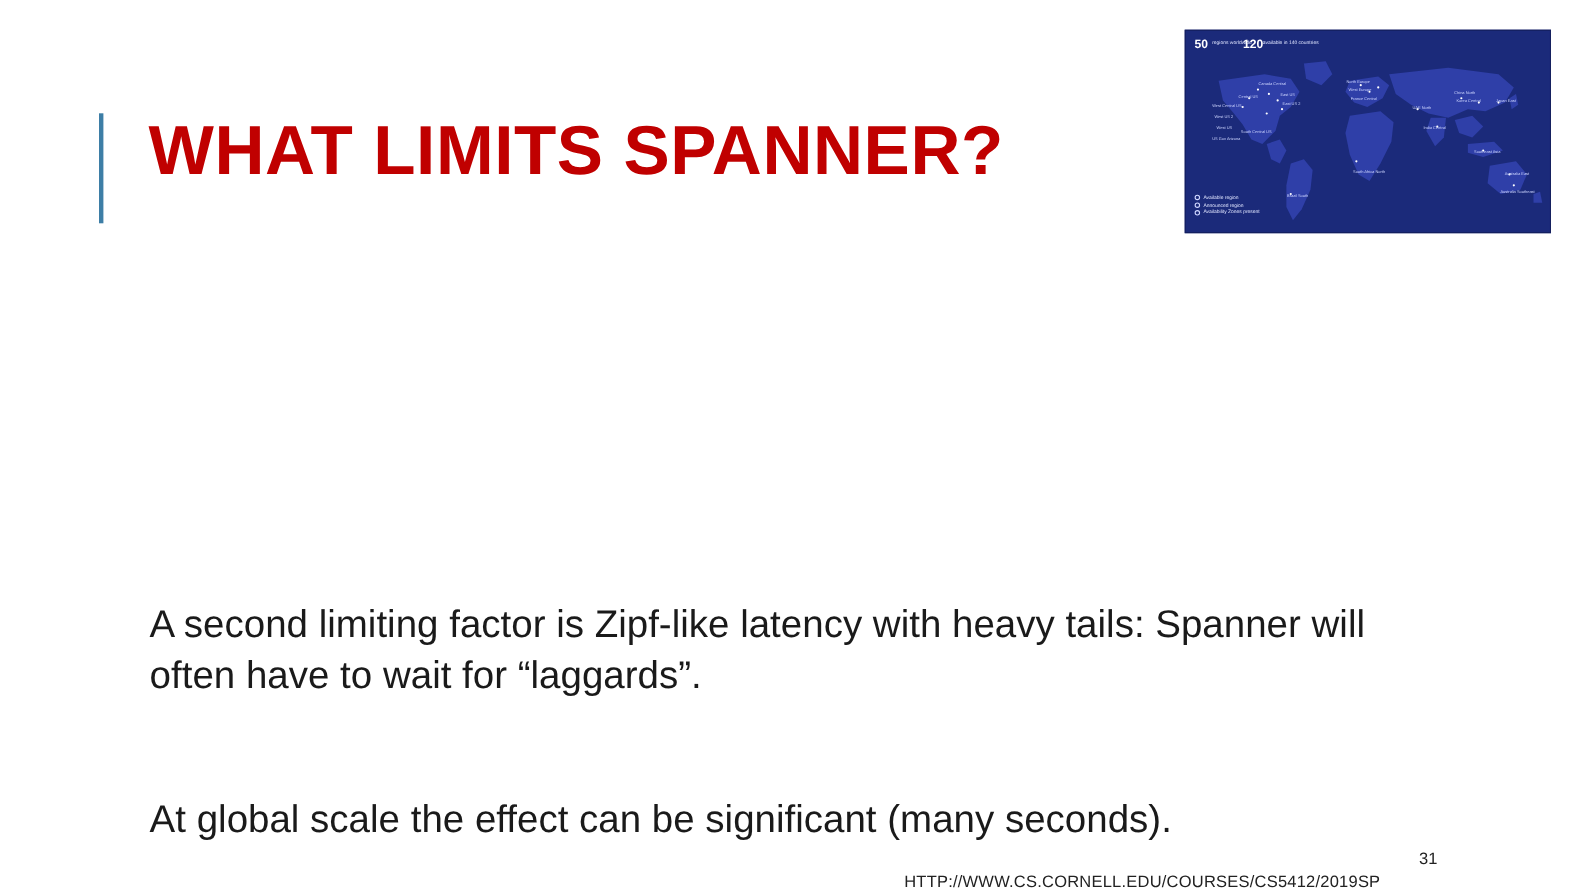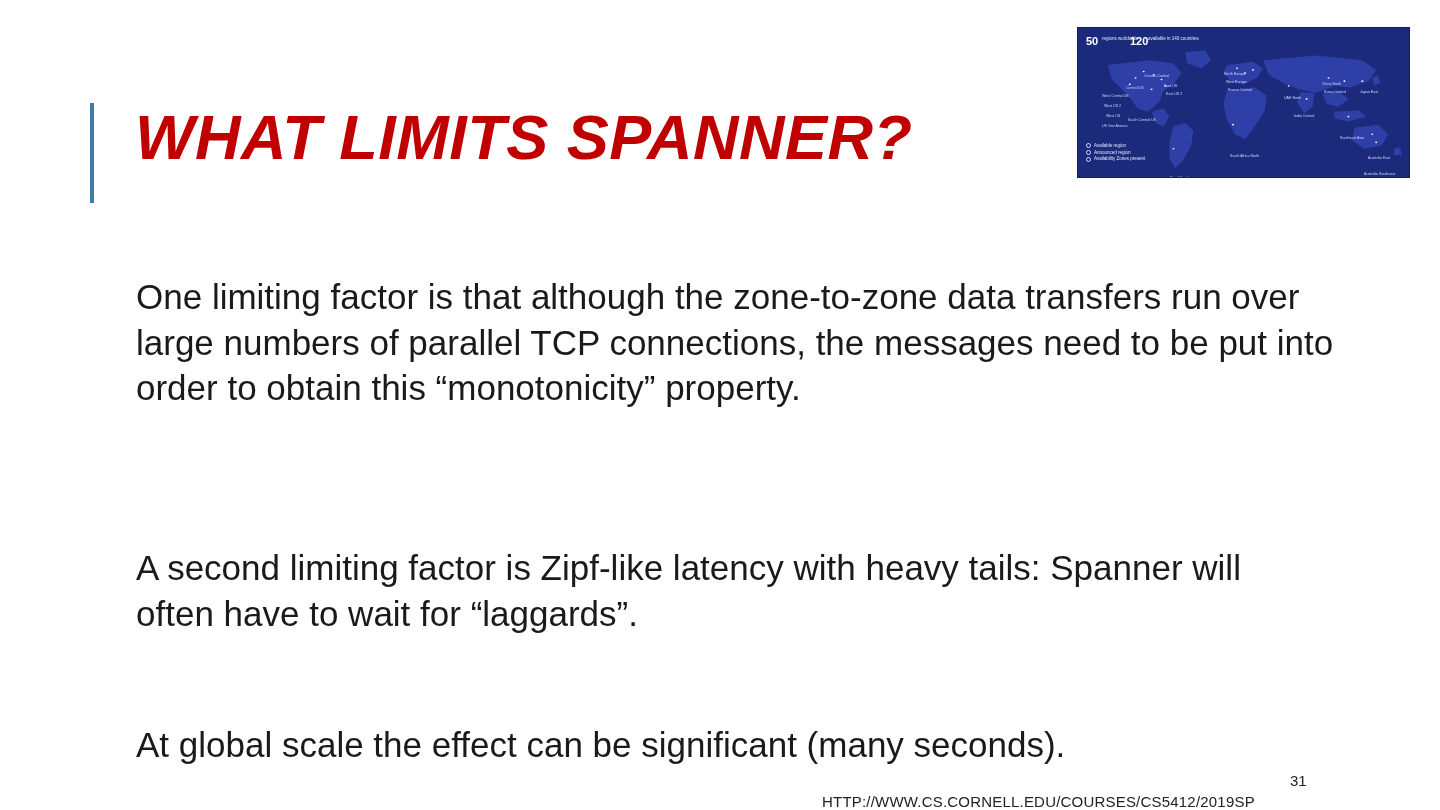--- a/index.html
+++ b/index.html
@@ -37,30 +37,29 @@
     left: 135px;
     top: 104px;
     width: 1280px;
     font-size: 63px;
     line-height: 1.05;
     font-weight: bold;
     color: #c00000;
     letter-spacing: 0.5px;
     white-space: nowrap;
     overflow: visible;
-    font-style: italic;
   }
 
   
   .map-figure {
     position: absolute;
     left: 1077px;
     top: 27px;
     width: 333px;
-    height: 151px;
+    height: 185px;
     background: #1b2a7a;
     overflow: hidden;
     border: 1px solid #15205e;
     box-sizing: border-box;
   }
   .map-svg { display: block; width: 100%; height: 100%; }
   .map-stat {
     position: absolute;
     color: #ffffff;
     font-size: 11px;
@@ -215,20 +214,19 @@
     <div class="map-label" style="left:206px; top:68px;">UAE North</div>
     <div class="map-label" style="left:216px; top:86px;">India Central</div>
     <div class="map-label" style="left:244px; top:54px;">China North</div>
     <div class="map-label" style="left:246px; top:62px;">Korea Central</div>
     <div class="map-label" style="left:282px; top:62px;">Japan East</div>
     <div class="map-label" style="left:262px; top:108px;">Southeast Asia</div>
     <div class="map-label" style="left:290px; top:128px;">Australia East</div>
     <div class="map-label" style="left:286px; top:144px;">Australia Southeast</div>
   </div>
 
-  <div class="body-block para-1">One limiting factor is that although the zone-to-zone data transfers run over large numbers of parallel TCP connections, the messages need to be put into order to obtain this “monotonicity” property.</div>
   <div class="body-block para-3">At global scale the effect can be significant (many seconds).</div>
   <div class="body-block para-2">A second limiting factor is Zipf-like latency with heavy tails: Spanner will often have to wait for “laggards”.</div>
 
   <div class="footer-url">HTTP://WWW.CS.CORNELL.EDU/COURSES/CS5412/2019SP</div>
   <div class="slide-number">31</div>
 
 </div>
 
 </body></html>

